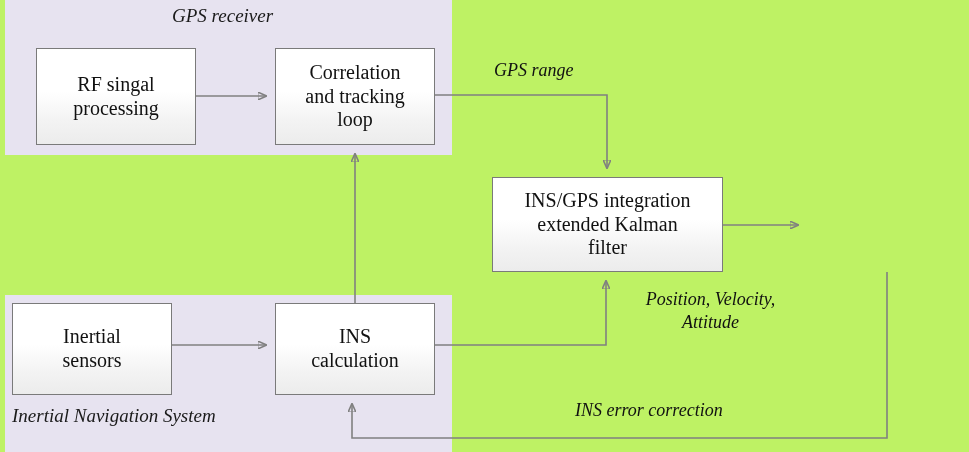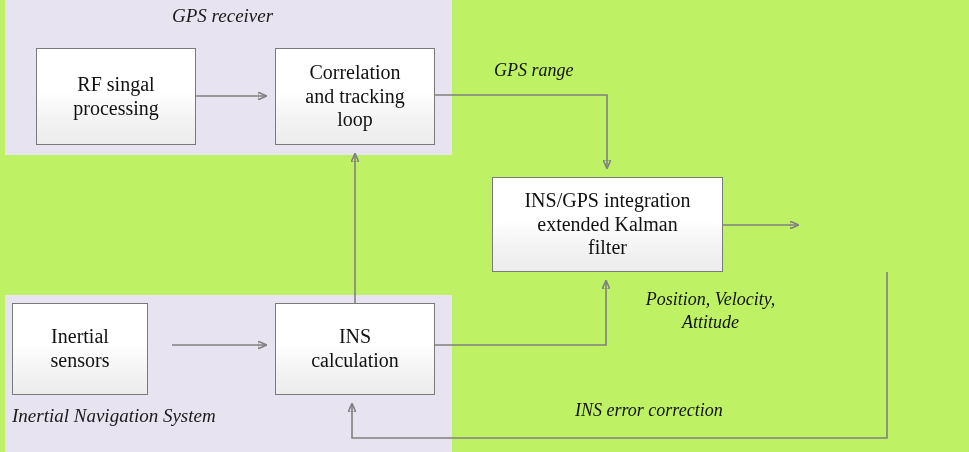--- a/index.html
+++ b/index.html
@@ -106,21 +106,21 @@
   </div>
 
   <div class="node" style="left:275px; top:48px; width:160px; height:97px;">
     <div>
       <span>Correlation</span>
       <span>and tracking</span>
       <span>loop</span>
     </div>
   </div>
 
-  <div class="node" style="left:12px; top:303px; width:136px; height:92px;">
+  <div class="node" style="left:12px; top:303px; width:160px; height:92px;">
     <div>
       <span>Inertial</span>
       <span>sensors</span>
     </div>
   </div>
 
   <div class="node" style="left:275px; top:303px; width:160px; height:92px;">
     <div>
       <span>INS</span>
       <span>calculation</span>

